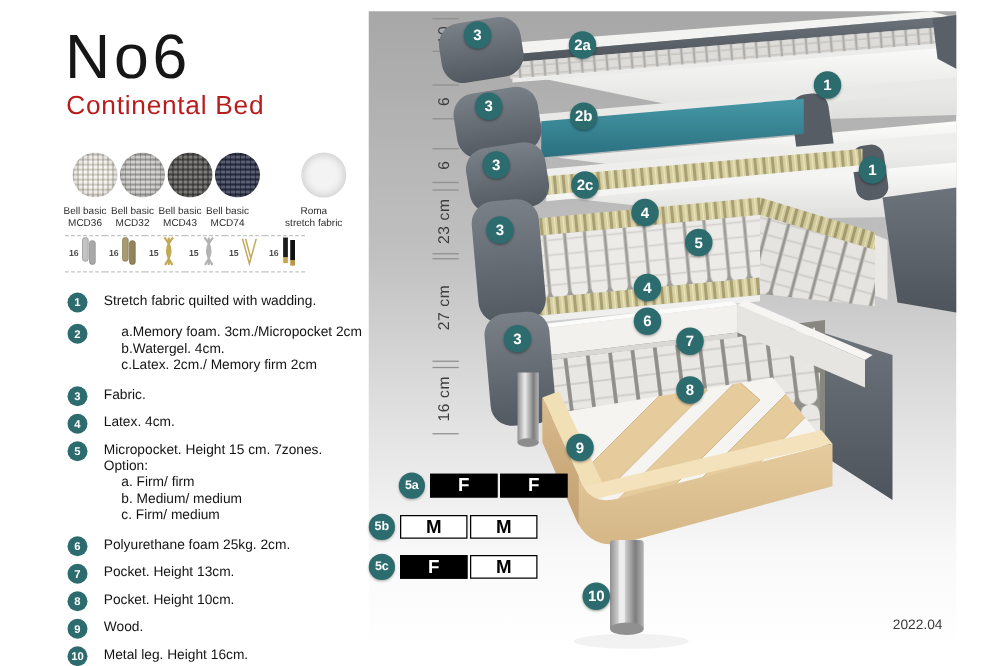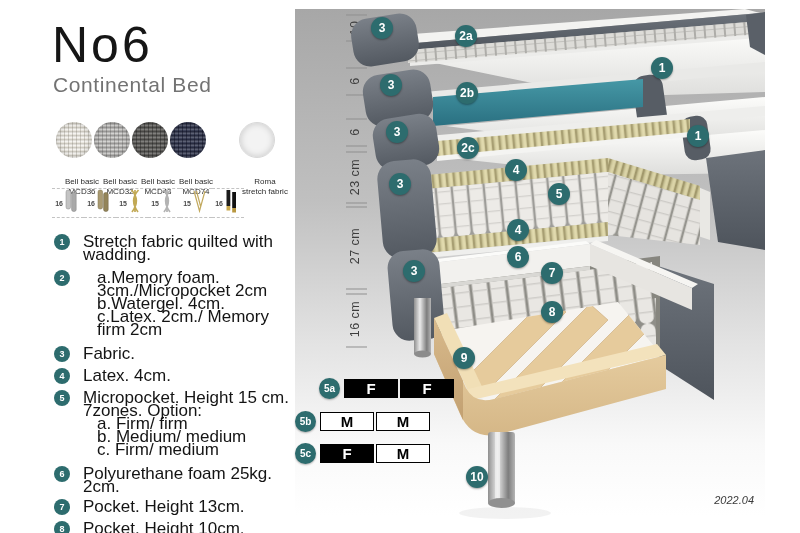--- a/index.html
+++ b/index.html
@@ -2,23 +2,23 @@
 <html><head>
 <meta charset="utf-8">
 <style>
   html,body{margin:0;padding:0;background:#fff;}
   #stage{position:relative;width:800px;height:533px;background:#ffffff;overflow:hidden;
          font-family:"Liberation Sans", sans-serif;color:#1a1a1a;}
   
   .title{position:absolute;left:52px;top:16px;font-size:50px;font-weight:200;
          letter-spacing:3px;color:#161616;}
   .subtitle{position:absolute;left:53px;top:73px;font-size:21px;font-weight:300;
-            letter-spacing:.6px;color:#737373;}
+            letter-spacing:.6px;color:#b91c1c;}
   #swatch-row{position:absolute;left:56px;top:122px;display:flex;align-items:flex-start;}
-  .swatch{width:38px;display:flex;flex-direction:column;align-items:flex-start;gap:13px;}
+  .swatch{width:38px;display:flex;flex-direction:column;align-items:flex-end;}
   .swatch.roma{margin-left:31px;}
   .swatch-circle{width:36px;height:36px;border-radius:50%;
                  box-shadow:inset 0 0 7px rgba(0,0,0,.18);}
   .weave-cream{background-color:#e9e6df;background-image:
       repeating-linear-gradient(90deg, rgba(110,105,92,.28) 0 1px, transparent 1px 4px),
       repeating-linear-gradient(0deg, rgba(255,255,255,.55) 0 1px, rgba(110,105,92,.22) 2px 3px, transparent 3px 4px);}
   .weave-grey{background-color:#b6b5b3;background-image:
       repeating-linear-gradient(90deg, rgba(70,70,70,.30) 0 1px, transparent 1px 4px),
       repeating-linear-gradient(0deg, rgba(255,255,255,.40) 0 1px, rgba(70,70,70,.25) 2px 3px, transparent 3px 4px);}
   .weave-darkgrey{background-color:#646360;background-image:
@@ -32,39 +32,39 @@
                 color:#2c2c2c;}
   #legs-row{position:absolute;left:52px;top:188px;display:flex;}
   .leg-cell{width:32px;height:26px;display:flex;align-items:center;justify-content:flex-start;
             border-top:1px dashed #c3c3c3;border-bottom:1px dashed #c3c3c3;padding:1px 0;}
   .leg-num{font-size:7px;font-weight:bold;color:#4a4a4a;width:11px;text-align:right;margin-right:1px;}
   #features{position:absolute;left:54px;top:234px;width:240px;}
   .feat{display:flex;margin-bottom:6px;}
   .feat-badge{flex:0 0 16px;width:16px;height:16px;border-radius:50%;background:#2d6c6e;
               color:#fff;font-size:9px;font-weight:bold;display:flex;align-items:center;
               justify-content:center;margin-right:13px;}
-  .feat-body{font-size:17px;line-height:13px;color:#141414;padding-top:1px;}
+  .feat-body{font-size:11px;line-height:13px;color:#141414;padding-top:1px;}
   .feat-sub{padding-left:14px;}
   
   #panel-svg{position:absolute;left:0;top:0;}
   .callout{position:absolute;transform:translate(-50%,-50%);min-width:22px;height:22px;
            padding:0 2px;box-sizing:border-box;border-radius:11px;background:#2d6c6e;
            color:#fff;font-size:12px;font-weight:bold;display:flex;align-items:center;
            justify-content:center;box-shadow:0 1px 2px rgba(0,0,0,.35);}
   .firm-row{position:absolute;display:flex;align-items:center;}
   .firm-badge{width:21px;height:21px;border-radius:50%;background:#2d6c6e;color:#fff;
               font-size:10px;font-weight:bold;display:flex;align-items:center;
               justify-content:center;margin-right:4px;box-shadow:0 1px 2px rgba(0,0,0,.3);}
   .firm-bar{display:flex;gap:2px;}
   .firm-cell{width:54px;height:19px;display:flex;align-items:center;justify-content:center;
              font-size:15px;font-weight:bold;border:1.5px solid #000;box-sizing:border-box;}
   .firm-cell.filled{background:#000;color:#fff;}
   .firm-cell.outline{background:#fff;color:#000;}
   .version{position:absolute;left:702px;top:494px;width:52px;text-align:right;
-           font-size:11px;color:#3a3a3a;font-style:italic;}
+           font-size:11px;color:#3a3a3a;}
 </style>
 </head>
 <body>
 
 <div id="stage">
 
   <svg id="panel-svg" width="800" height="533" viewBox="0 0 800 533">
     <defs>
       <linearGradient id="gPanel" x1="0" y1="0" x2="0" y2="1">
         <stop offset="0" stop-color="#a7a7a7"></stop>

